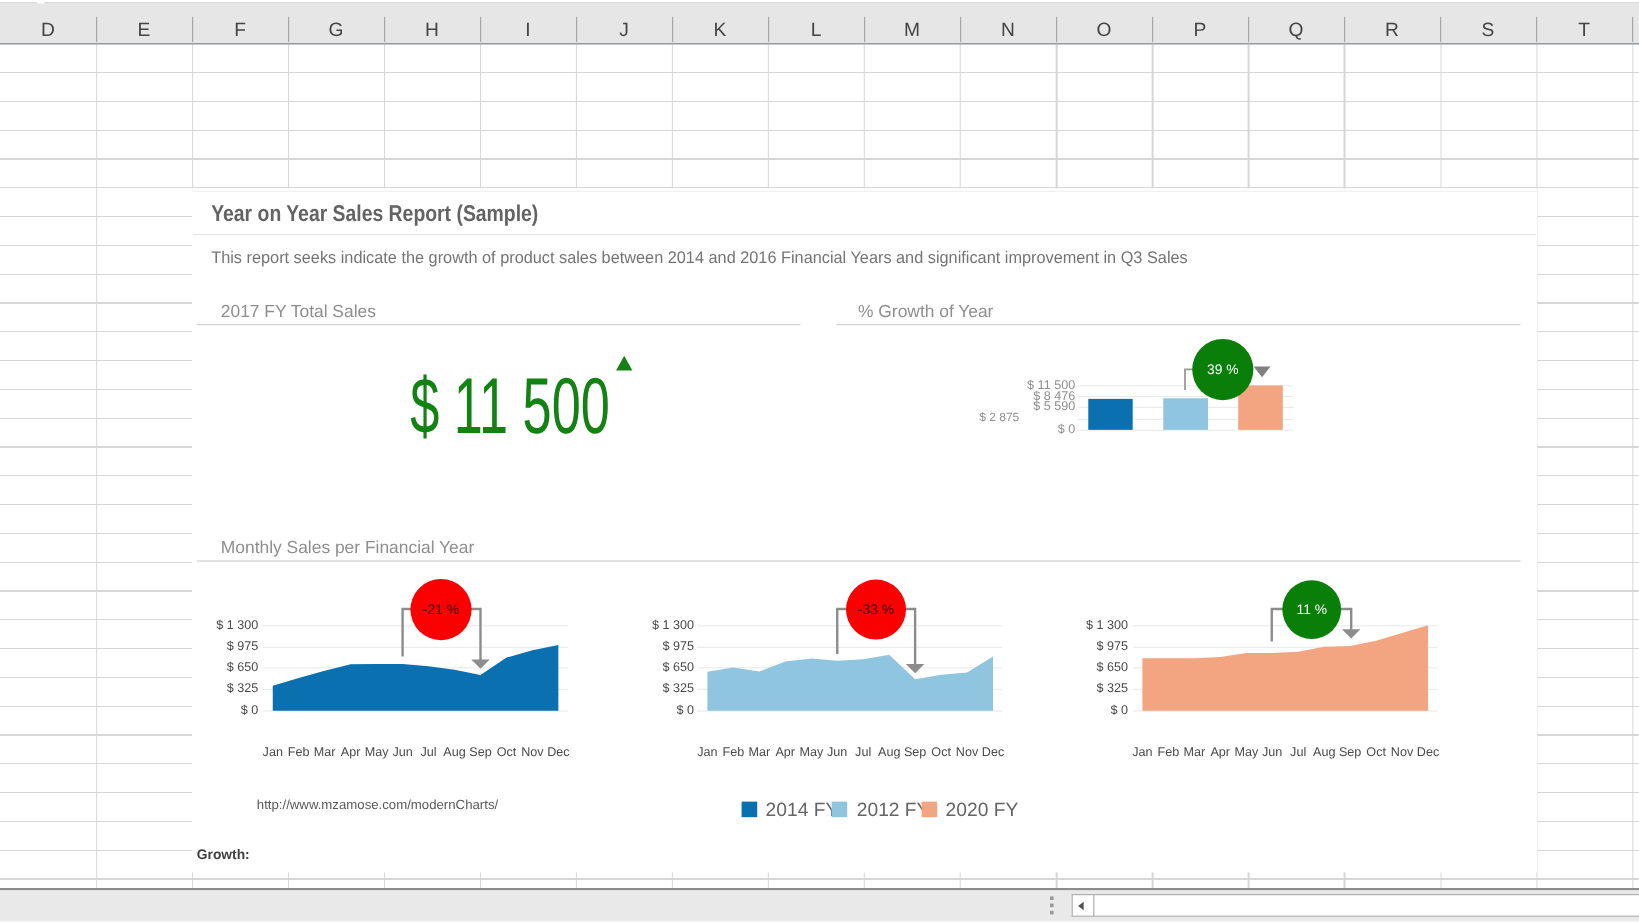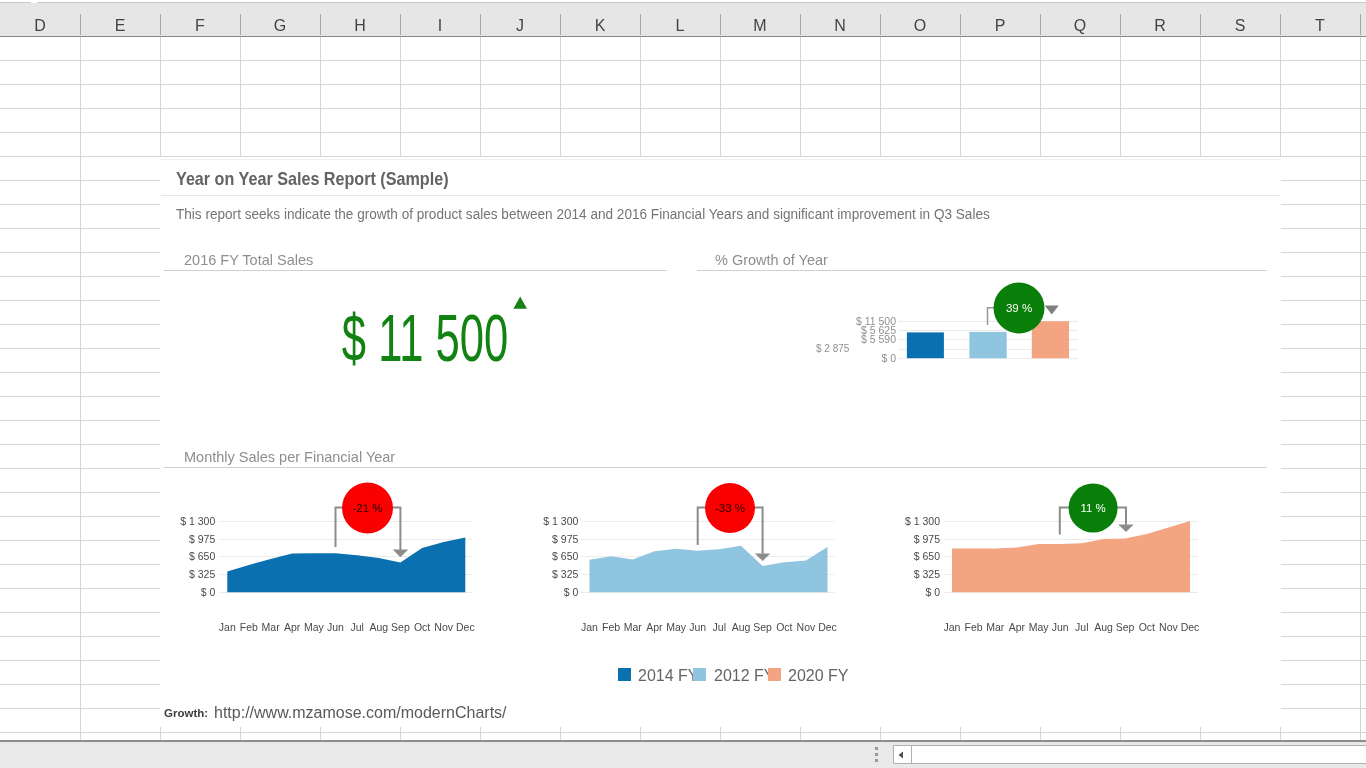--- a/index.html
+++ b/index.html
@@ -82,32 +82,32 @@
       <div class="colsep" style="left:1200px;"></div>
       <div class="colcell" style="left:1280px;">T</div>
       <div class="colsep" style="left:1280px;"></div>
       <div class="colsep" style="left:1360px;"></div>
     </div>
 
   <div class="t" id="title" style="left:176px; top:167.5px; font-size:19px; font-weight:bold; color:#636363; transform:scaleX(0.85); transform-origin:left center;">Year on Year Sales Report (Sample)</div>
   <div class="abs" style="left:161px; top:195px; width:1119px; height:1px; background:#e6e6e6;"></div>
   <div class="t" id="subtitle" style="left:176px; top:205.5px; font-size:14px; color:#747474; transform:scaleX(0.97); transform-origin:left center;">This report seeks indicate the growth of product sales between 2014 and 2016 Financial Years and significant improvement in Q3 Sales</div>
 
-  <div class="t sech" style="left:184px; top:251.5px; font-size:14.5px; color:#8e8e8e;">2016 FY Total Sales</div>
+  <div class="t sech" style="left:184px; top:251.5px; font-size:14.5px; color:#8e8e8e;">2017 FY Total Sales</div>
   <div class="abs" style="left:164px; top:270px; width:503px; height:1px; background:#d0d0d0;"></div>
   <div class="t sech" style="left:715px; top:251.5px; font-size:14.5px; color:#8e8e8e;">% Growth of Year</div>
   <div class="abs" style="left:697px; top:270px; width:570px; height:1px; background:#d0d0d0;"></div>
 
   <div class="t" id="bignum" style="left:265px; top:299.5px; width:320px; text-align:center; font-size:66px; color:#128212; transform:scaleX(0.66);">$ 11 500</div>
 
   <div class="t sech" style="left:184px; top:448.5px; font-size:14.5px; color:#8e8e8e;">Monthly Sales per Financial Year</div>
   <div class="abs" style="left:164px; top:467px; width:1103px; height:1px; background:#d0d0d0;"></div>
 
   <div class="t" style="left:816px; top:315.6px; width:80px; text-align:right; font-size:10.5px; line-height:10px; color:#8f8f8f;">$ 11 500</div>
-    <div class="t" style="left:816px; top:325.0px; width:80px; text-align:right; font-size:10.5px; line-height:10px; color:#8f8f8f;">$ 5 625</div>
+    <div class="t" style="left:816px; top:325.0px; width:80px; text-align:right; font-size:10.5px; line-height:10px; color:#8f8f8f;">$ 8 476</div>
     <div class="t" style="left:816px; top:334.4px; width:80px; text-align:right; font-size:10.5px; line-height:10px; color:#8f8f8f;">$ 5 590</div>
     <div class="t" style="left:816px; top:343.8px; width:80px; text-align:left; font-size:10px; line-height:10px; color:#8f8f8f;">$ 2 875</div>
     <div class="t" style="left:816px; top:353.2px; width:80px; text-align:right; font-size:10.5px; line-height:10px; color:#8f8f8f;">$ 0</div>
     <div class="abs" style="left:898px; top:320.6px; width:180px; height:1px; background:#ebebeb;"></div>
     <div class="abs" style="left:898px; top:330.0px; width:180px; height:1px; background:#ebebeb;"></div>
     <div class="abs" style="left:898px; top:339.4px; width:180px; height:1px; background:#ebebeb;"></div>
     <div class="abs" style="left:898px; top:348.8px; width:180px; height:1px; background:#ebebeb;"></div>
     <div class="abs" style="left:898px; top:358.2px; width:180px; height:1px; background:#ebebeb;"></div>
 
   <div class="t" style="left:155.3px; top:514.0px; width:60px; text-align:right; font-size:10.5px; line-height:14px; color:#4a4a4a;">$ 1 300</div>
@@ -210,21 +210,21 @@
     </svg>
 
   <div class="abs" style="left:618px; top:668px; width:13px; height:13px; background:#0a70b0;"></div>
   <div class="t leg" style="left:638px; top:669px;">2014 FY</div>
   <div class="abs" style="left:693px; top:668px; width:13px; height:13px; background:#90c5df;"></div>
   <div class="t leg" style="left:714px; top:669px;">2012 FY</div>
   <div class="abs" style="left:768px; top:668px; width:13px; height:13px; background:#f2a580;"></div>
   <div class="t leg" style="left:788px; top:669px;">2020 FY</div>
 
   <div class="t" style="left:164px; top:707px; font-size:11.5px; font-weight:bold; color:#404040;">Growth:</div>
-  <div class="t" style="left:214px; top:704px; font-size:16px; color:#595959;">http://www.mzamose.com/modernCharts/</div>
+  <div class="t" style="left:214px; top:665px; font-size:11px; color:#595959;">http://www.mzamose.com/modernCharts/</div>
 
 <div class="abs" style="left:875px; top:747px; width:3px; height:3px; background:#9a9a9a;"></div>
     <div class="abs" style="left:875px; top:753px; width:3px; height:3px; background:#9a9a9a;"></div>
     <div class="abs" style="left:875px; top:759px; width:3px; height:3px; background:#9a9a9a;"></div>
     <div class="abs" style="left:893px; top:745px; width:473px; height:19px; background:#fff; border:1px solid #b0b0b0; border-right:none;"></div>
     <div class="abs" style="left:911px; top:745px; width:1px; height:19px; background:#b0b0b0;"></div>
     <svg class="abs" style="left:896px; top:750px;" width="10" height="10">
       <polygon points="7,1.5 7,8.5 2.5,5" fill="#4f4f4f"></polygon>
     </svg>
   </div>

